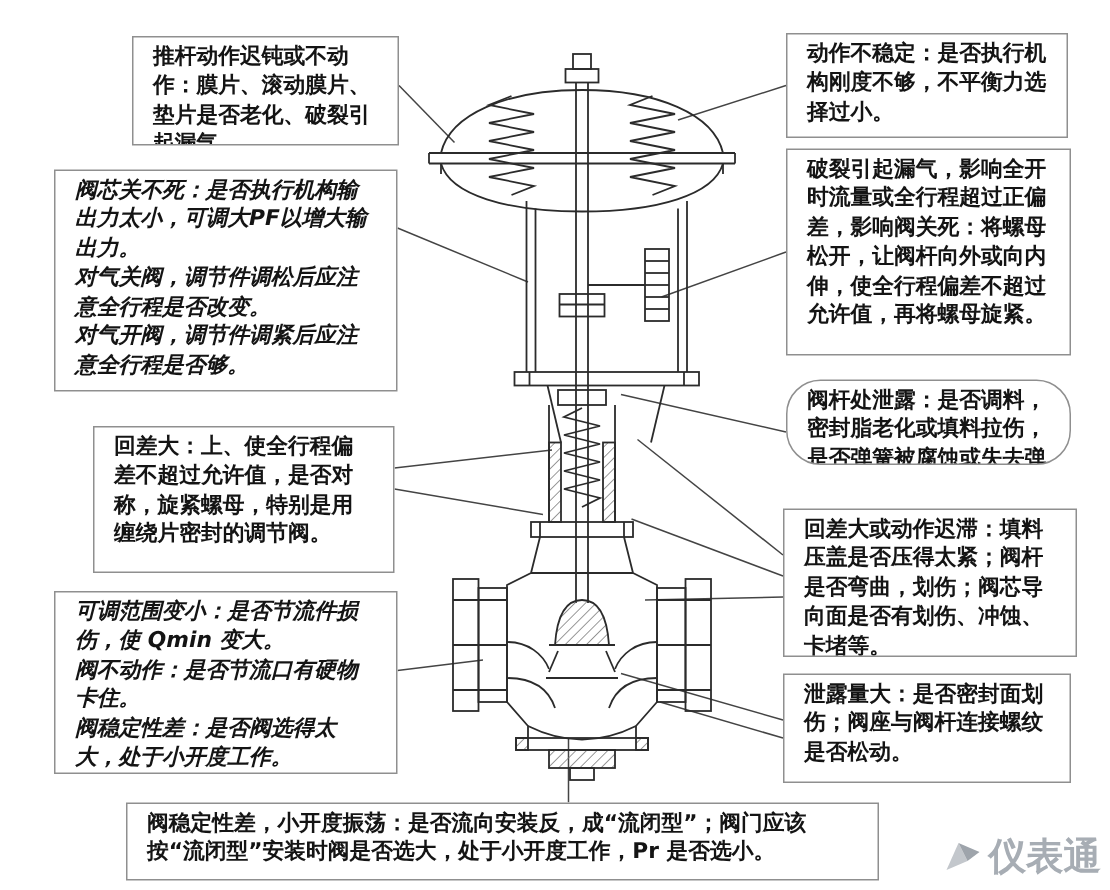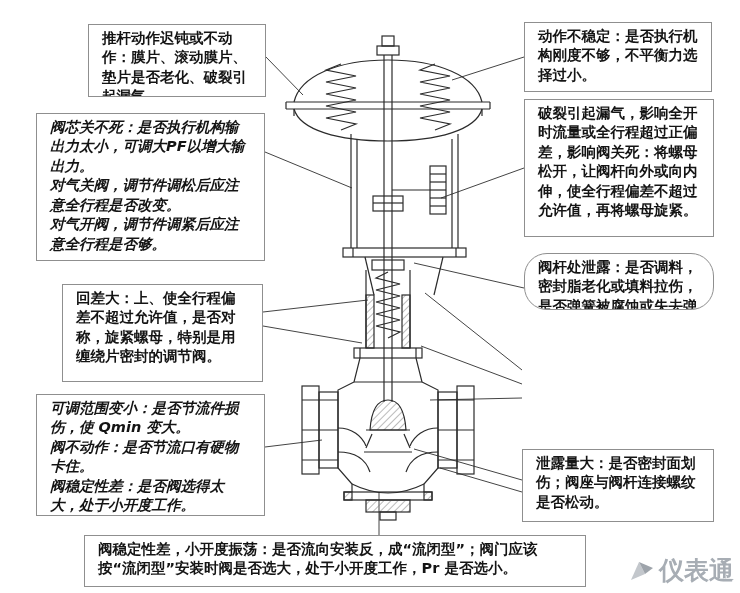--- a/index.html
+++ b/index.html
@@ -177,20 +177,23 @@
   </div>
   <div class="note" id="box-r1">
     <span>动作不稳定：是否执行机构刚度不够，不平衡力选择过小。</span>
   </div>
   <div class="note" id="box-r2">
     <span>破裂引起漏气，影响全开时流量或全行程超过正偏差，影响阀关死：将螺母松开，让阀杆向外或向内伸，使全行程偏差不超过允许值，再将螺母旋紧。</span>
   </div>
   <div class="note" id="box-r3">
     <span>阀杆处泄露：是否调料，密封脂老化或填料拉伤，是否弹簧被腐蚀或失去弹性。</span>
   </div>
+  <div class="note" id="box-r4">
+    <span>回差大或动作迟滞：填料压盖是否压得太紧；阀杆是否弯曲，划伤；阀芯导向面是否有划伤、冲蚀、卡堵等。</span>
+  </div>
   <div class="note" id="box-r5">
     <span>泄露量大：是否密封面划伤；阀座与阀杆连接螺纹是否松动。</span>
   </div>
   <div class="note" id="box-bottom">
     <span>阀稳定性差，小开度振荡：是否流向安装反，成“流闭型”；阀门应该按“流闭型”安装时阀是否选大，处于小开度工作，Pr 是否选小。</span>
   </div>
 
   <div class="watermark">
     <svg width="26" height="22">
       <polygon points="2,20 10,2 16,14" fill="#c3c7cc"></polygon>

